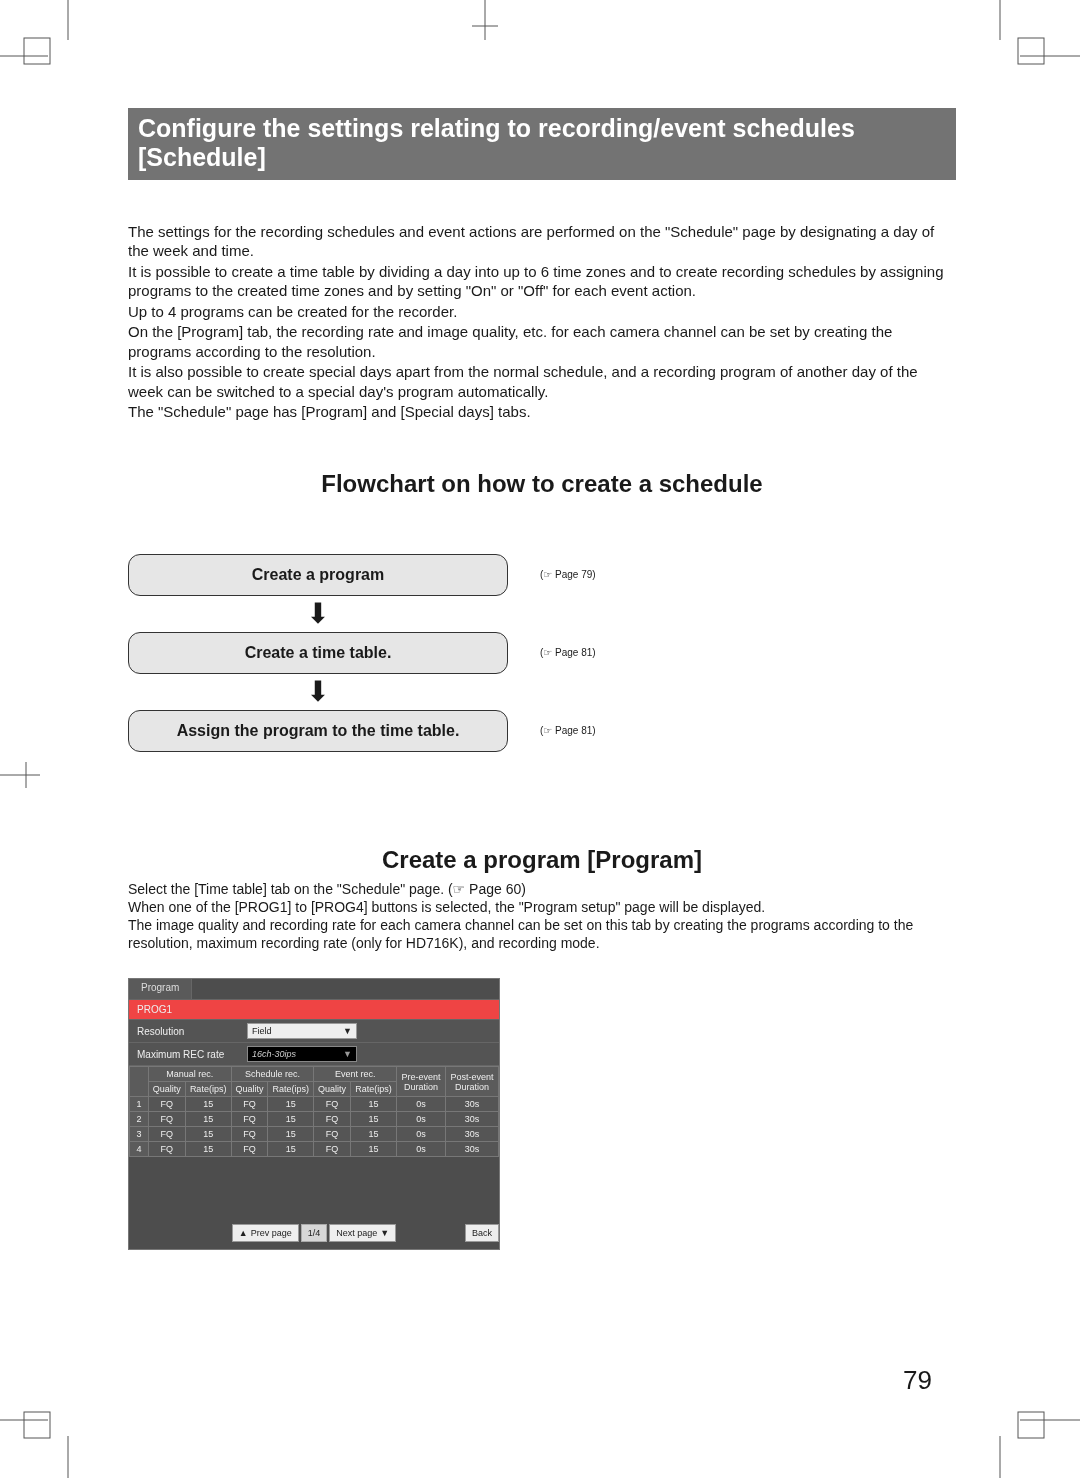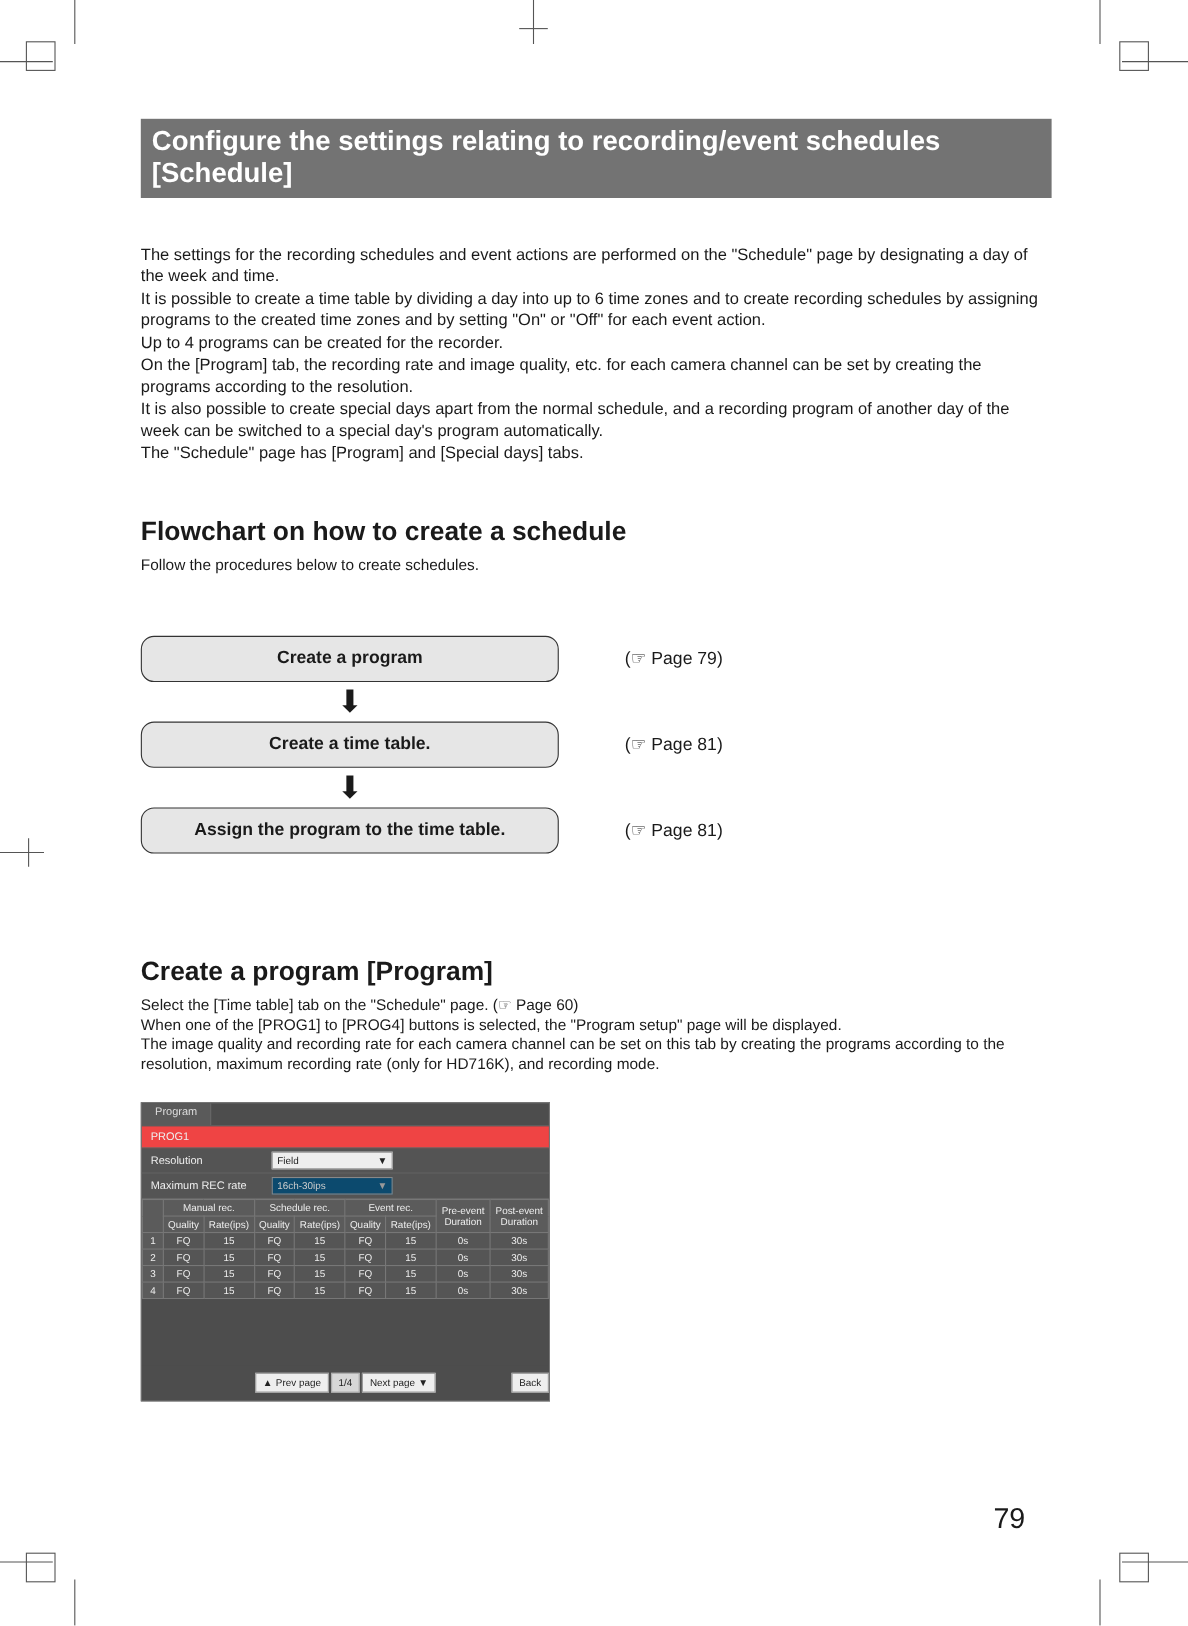--- a/index.html
+++ b/index.html
@@ -41,20 +41,21 @@
     font-size: 15px;
     line-height: 1.3;
   }
   .body-text p {
     margin: 0 0 1px 0;
   }
   h2.section {
     font-size: 24px;
     font-weight: bold;
     margin: 48px 0 6px 0;
+    text-align: center;
   }
   .sub-text {
     font-size: 14px;
     line-height: 1.3;
   }
 
   
   .flow {
     margin-top: 56px;
   }
@@ -70,22 +71,22 @@
     border-radius: 12px;
     background: #e6e6e6;
     display: flex;
     align-items: center;
     justify-content: center;
     font-weight: bold;
     font-size: 16px;
     box-sizing: border-box;
   }
   .flow-ref {
-    margin-left: 60px;
-    font-size: 16px;
+    margin-left: 32px;
+    font-size: 10px;
   }
   .flow-arrow {
     width: 380px;
     display: flex;
     justify-content: center;
     font-size: 28px;
     line-height: 1;
     margin: 4px 0;
   }
 
@@ -133,30 +134,31 @@
     padding: 1px 4px;
     width: 100px;
     display: flex;
     justify-content: space-between;
     align-items: center;
     border: 1px solid #999;
     font-size: 9px;
     height: 12px;
   }
   .disabled-field {
-    background: #0c4a6e;
+    background: #000000;
     color: #ccc;
     padding: 1px 4px;
     width: 100px;
     border: 1px solid #888;
     font-size: 9px;
     height: 12px;
     display: flex;
     justify-content: space-between;
     align-items: center;
+    font-style: italic;
   }
   table.rec {
     border-collapse: collapse;
     width: 100%;
     font-size: 9px;
     background: #555;
     padding-left: 35px;
   }
   table.rec th, table.rec td {
     border: 1px solid #777;
@@ -242,21 +244,20 @@
     <div class="body-text">
       <p>The settings for the recording schedules and event actions are performed on the "Schedule" page by designating a day of the week and time.</p>
       <p>It is possible to create a time table by dividing a day into up to 6 time zones and to create recording schedules by assigning programs to the created time zones and by setting "On" or "Off" for each event action.</p>
       <p>Up to 4 programs can be created for the recorder.</p>
       <p>On the [Program] tab, the recording rate and image quality, etc. for each camera channel can be set by creating the programs according to the resolution.</p>
       <p>It is also possible to create special days apart from the normal schedule, and a recording program of another day of the week can be switched to a special day's program automatically.</p>
       <p>The "Schedule" page has [Program] and [Special days] tabs.</p>
     </div>
 
     <h2 class="section">Flowchart on how to create a schedule</h2>
-    <div class="sub-text">Follow the procedures below to create schedules.</div>
 
     <div class="flow">
       <div class="flow-row">
         <div class="flow-box">Create a program</div>
         <div class="flow-ref">(☞ Page 79)</div>
       </div>
       <div class="flow-arrow">⬇</div>
       <div class="flow-row">
         <div class="flow-box">Create a time table.</div>
         <div class="flow-ref">(☞ Page 81)</div>

